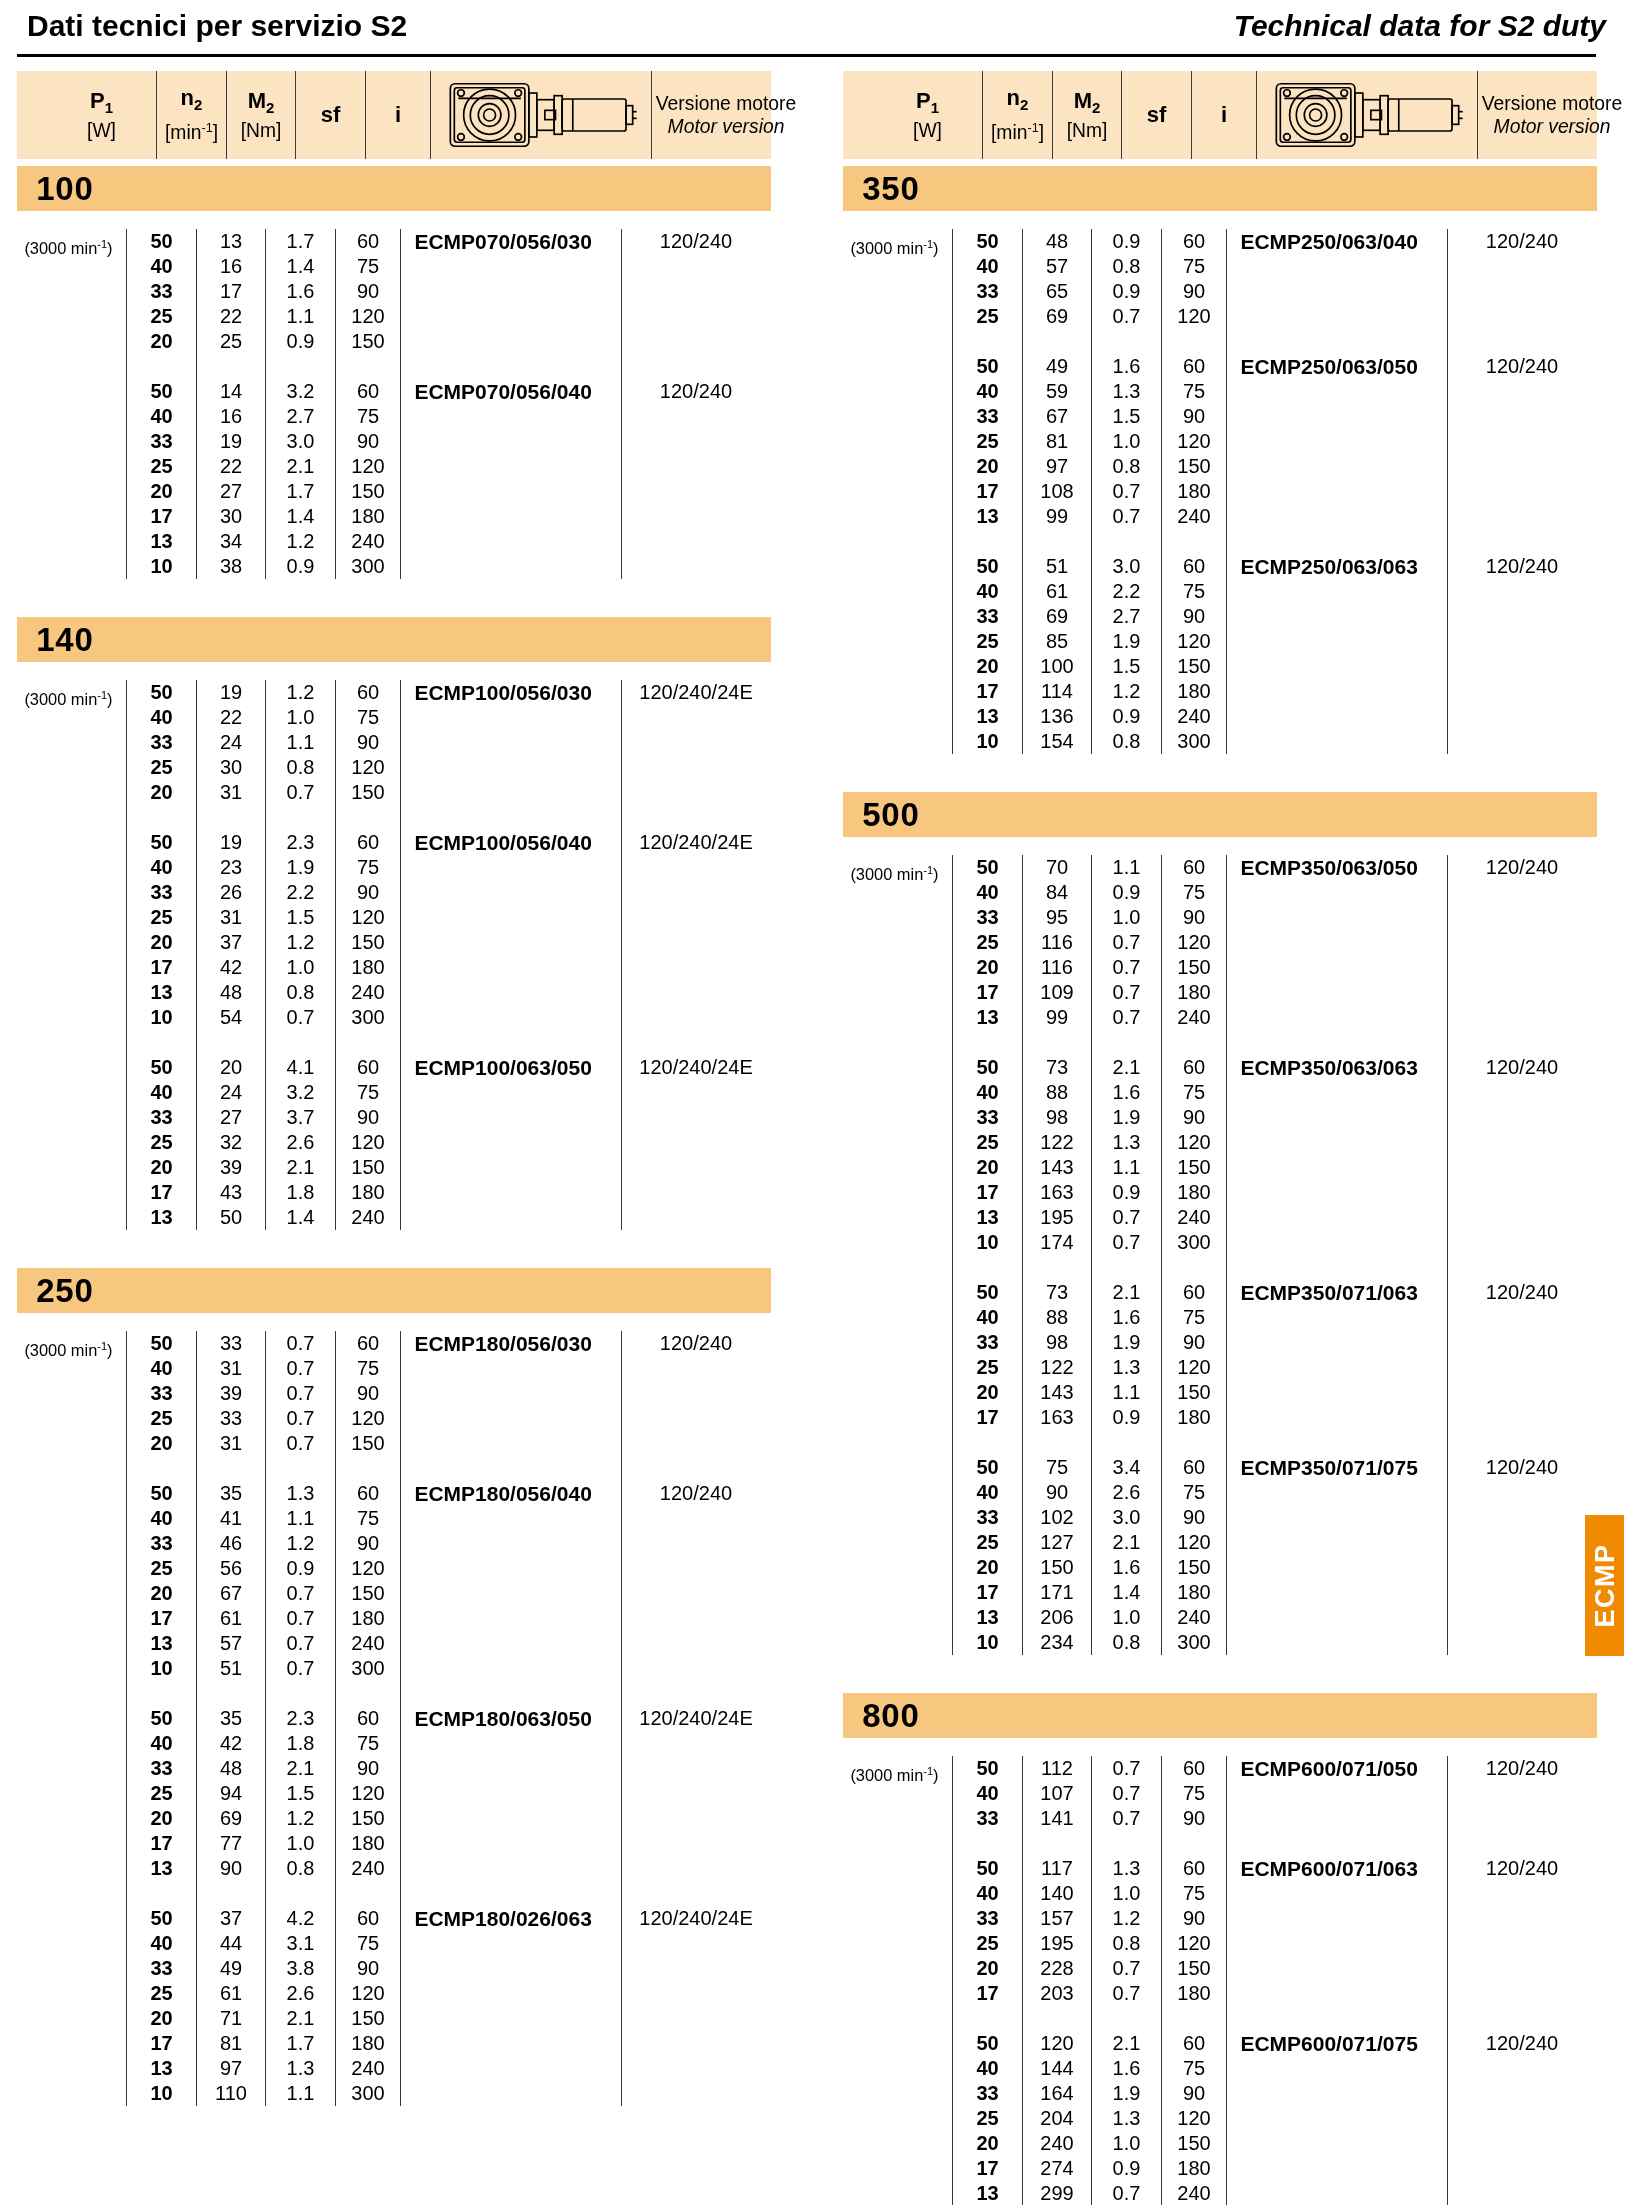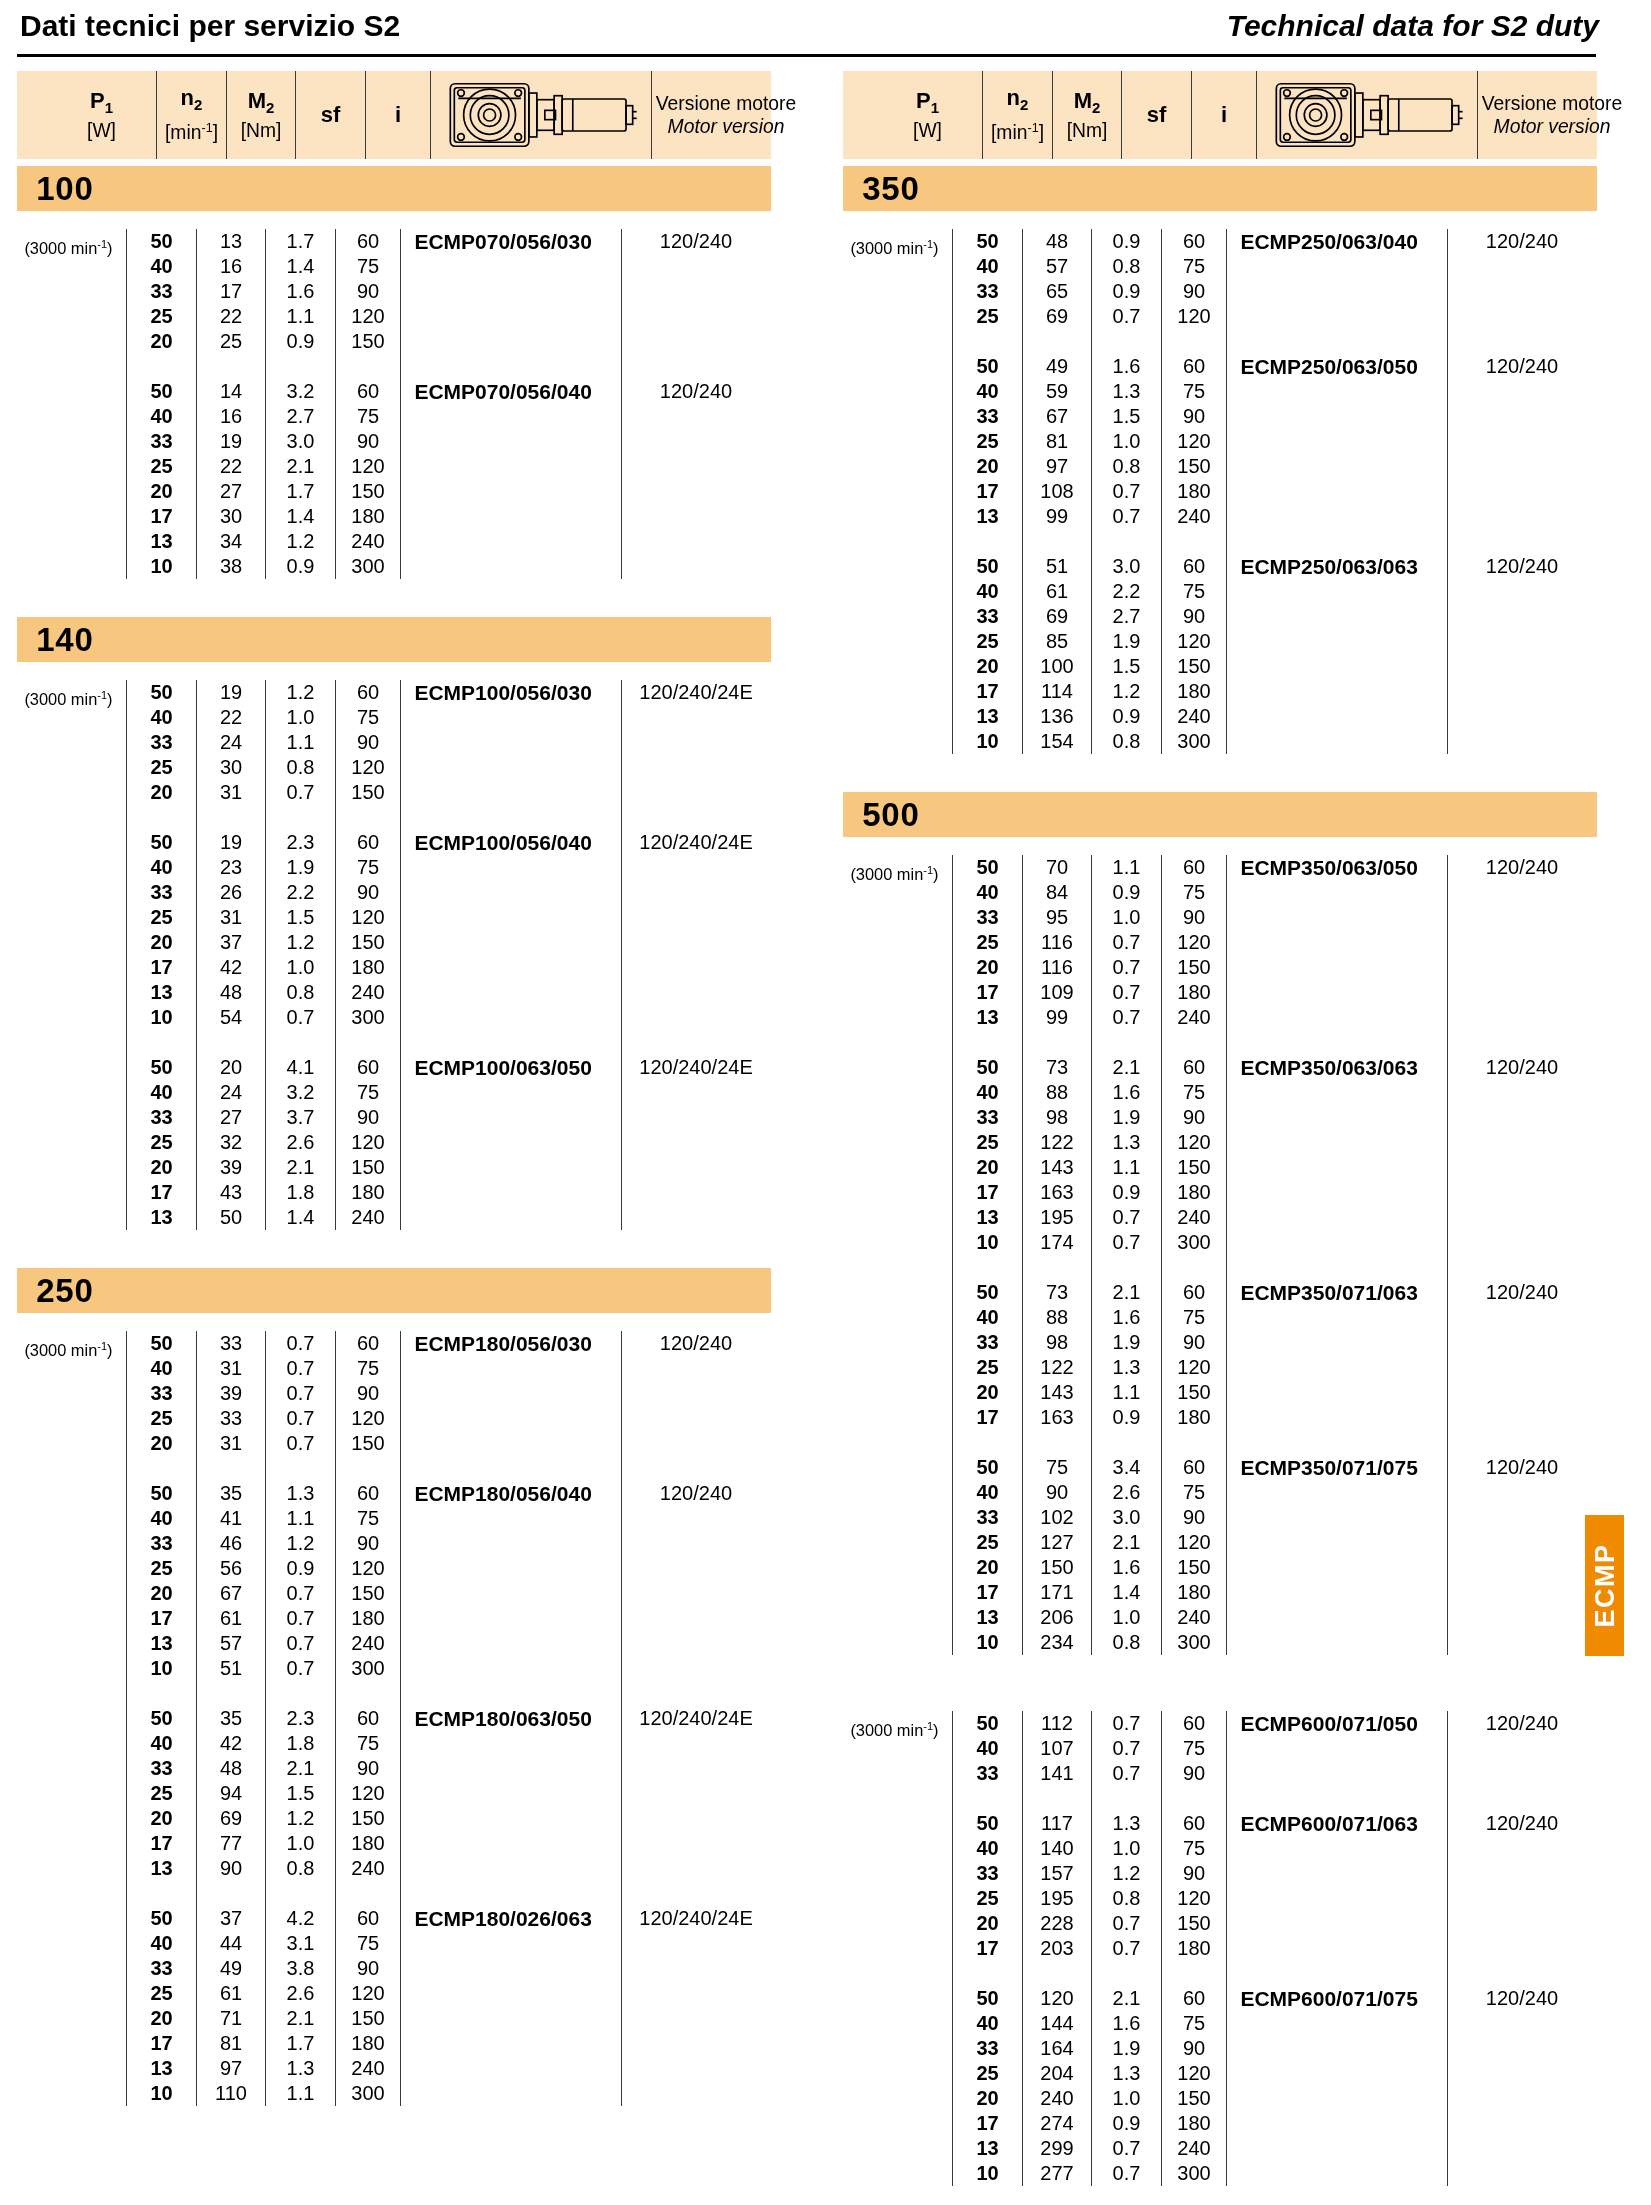--- a/index.html
+++ b/index.html
@@ -6,21 +6,21 @@
     --band:#F7C77F;
     --hbg:#FCE3C1;
     --tab:#F08A00;
     --line:#3a3a3a;
   }
   html,body{margin:0;padding:0;background:#ffffff;}
   .page{position:relative;width:1652px;height:2205px;background:#fff;
         font-family:"Liberation Sans","DejaVu Sans",sans-serif;color:#000;overflow:hidden;}
 
   
-  .title-row{position:absolute;top:9px;left:20px;width:1579px;display:flex;justify-content:space-between;align-items:flex-end;}
+  .title-row{position:absolute;top:9px;left:27px;width:1579px;display:flex;justify-content:space-between;align-items:flex-end;}
   .title-left{font-size:30px;font-weight:bold;}
   .title-right{font-size:30px;font-weight:bold;font-style:italic;}
   .rule{position:absolute;top:54px;left:17px;width:1579px;height:3px;background:#000;}
 
   
   .dtable{position:absolute;top:71px;width:754px;}
   .dtable.left{left:17px;}
   .dtable.right{left:843px;}
 
   .thead{display:grid;grid-template-columns:109px 70px 69px 70px 65px 221px 149px;
@@ -1019,20 +1019,21 @@
             <div class="cell "></div>
             <div class="cell bl n2">10</div>
             <div class="cell bl">234</div>
             <div class="cell bl">0.8</div>
             <div class="cell bl">300</div>
             <div class="cell bl motor"></div>
             <div class="cell bl version"></div>
           </div>
         </div>
         <div class="section">
+          <div class="band">800</div>
           <div class="sec-body">
             <div class="cell rpm"><span>(3000 min</span><sup>-1</sup><span>)</span></div>
             <div class="cell bl n2">50</div>
             <div class="cell bl">112</div>
             <div class="cell bl">0.7</div>
             <div class="cell bl">60</div>
             <div class="cell bl motor">ECMP600/071/050</div>
             <div class="cell bl version">120/240</div>
             <div class="cell "></div>
             <div class="cell bl n2">40</div>

